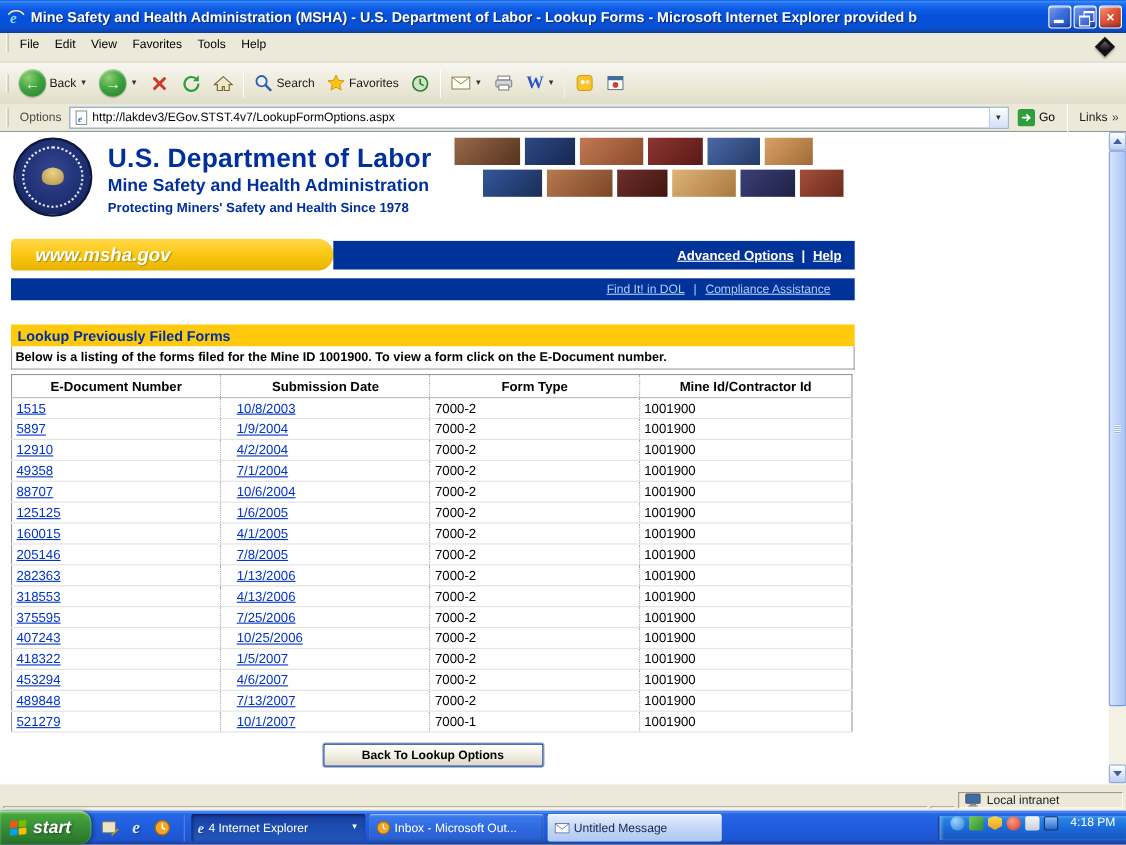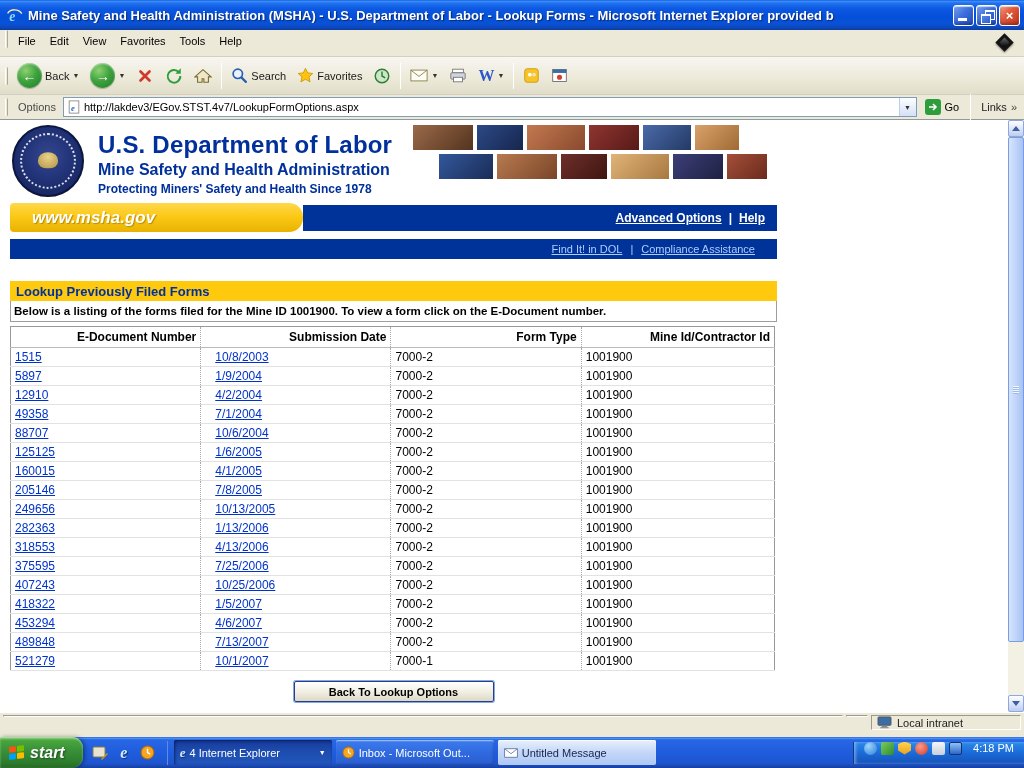--- a/index.html
+++ b/index.html
@@ -66,37 +66,37 @@
     background:radial-gradient(circle at 50% 30%,#E8D48A,#B59244);border-radius:50% 50% 40% 40%}
   .mast-text{position:absolute;left:88px;top:8px;color:#00309C}
   .agency{font-size:24px;font-weight:bold;letter-spacing:.2px}
   .division{font-size:16px;font-weight:bold;margin-top:2px}
   .tagline{font-size:12px;font-weight:bold;margin-top:3px}
   .photos{position:absolute;left:402px;top:1px;width:362px;overflow:hidden}
   .ph-row{display:flex;gap:2px}
   .ph-row2{margin-top:2px;margin-left:26px}
   .ph{height:27px;flex:none;border:1px solid #fff}
 
-  .tab-row{display:flex;width:767px;height:29px;margin-top:2px}
+  .tab-row{display:flex;width:767px;height:29px;margin-top:16px}
   .msha-tab{width:293px;height:29px;background:linear-gradient(180deg,#FFD84D 0%,#FCC917 45%,#E8B200 100%);
     border-radius:4px 14px 14px 4px;display:flex;align-items:center;padding-left:22px}
   .msha-tab span{color:#fff;font-weight:bold;font-style:italic;font-size:17px;text-shadow:1px 1px 1px #B98E00}
   .adv-bar{flex:1;height:26px;margin-top:2px;background:#003399;display:flex;justify-content:flex-end;align-items:center;gap:7px;padding-right:12px}
   .nav-link{color:#fff;font-weight:bold;font-size:12px;text-decoration:underline;cursor:pointer}
   .nav-sep{color:#fff;font-weight:bold;font-size:12px}
   .findit-bar{width:767px;height:20px;margin-top:7px;background:#003399;display:flex;justify-content:flex-end;align-items:center;gap:8px;padding-right:22px}
   .sub-link{color:#AFCBFF;font-size:11px;text-decoration:underline;cursor:pointer}
   .sub-sep{color:#AFCBFF;font-size:11px}
 
   .content-heading{width:767px;height:20px;margin-top:22px;background:#FFC90E;color:#00309C;
     font-weight:bold;font-size:13px;display:flex;align-items:center;padding-left:6px}
   .intro-box{width:767px;border:1px solid #9E9E9E;border-top:none;padding:4px 3px;font-weight:bold;font-size:11.5px;color:#000;background:#fff}
 
   .forms-table{width:765px;margin-top:4px;border-collapse:collapse;border:1px solid #999;font-size:12px;table-layout:fixed}
-  .forms-table th{text-align:right;font-weight:bold;padding:3px 4px;border-bottom:1px solid #BBB}
+  .forms-table th{text-align:center;font-weight:bold;padding:3px 4px;border-bottom:1px solid #BBB}
   .forms-table td{padding:2px 4px;height:14px;border-bottom:1px solid #E2E2E2;overflow:hidden;white-space:nowrap}
   .forms-table th + th, .forms-table td + td{border-left:1px dotted #AAA}
   .col-edoc{width:190px}.col-date{width:190px}.col-form{width:190px}.col-mine{width:193px}
   .date-cell{padding-left:14px !important}
   .tbl-link{color:#0033CC;text-decoration:underline;cursor:pointer}
 
   .btn-row{width:767px;text-align:center;margin-top:10px}
   .xp-btn{min-width:200px;height:21px;font-family:"Liberation Sans",sans-serif;font-weight:bold;font-size:11px;color:#000;
     background:linear-gradient(180deg,#FFFFFF 0%,#F2F0E4 50%,#DCD8C6 100%);
     border:1px solid #24408C;border-radius:2px;box-shadow:0 0 0 1px #86A7E0;cursor:pointer}
@@ -107,21 +107,21 @@
     background:linear-gradient(180deg,#FEFEFF 0%,#D7E2F6 60%,#BCCDEE 100%);display:flex;align-items:center;justify-content:center}
   .sb-up{top:0}.sb-down{bottom:0}
   .arr-up{width:0;height:0;border-left:4px solid transparent;border-right:4px solid transparent;border-bottom:5px solid #3F5E9E}
   .arr-down{width:0;height:0;border-left:4px solid transparent;border-right:4px solid transparent;border-top:5px solid #3F5E9E}
   .sb-thumb{position:absolute;left:0;top:17px;width:16px;height:505px;border:1px solid #7A9CE0;border-radius:2px;
     background:linear-gradient(90deg,#D7E4FC 0%,#C0D4FA 50%,#A8C2F4 100%)}
   .sb-thumb::after{content:"";position:absolute;left:4px;right:4px;top:50%;margin-top:-4px;height:8px;
     background:repeating-linear-gradient(180deg,#F2F7FE 0 1px,#9FB8E8 1px 2px)}
 
   
-  .statusbar{height:25px;background:#ECE9D8;border-top:1px solid #fff;display:flex;gap:3px;padding:2px 3px;align-items:flex-start}
+  .statusbar{height:25px;background:#ECE9D8;border-top:1px solid #fff;display:flex;gap:3px;padding:2px 3px;align-items:flex-end}
   .sb-panel{border:1px solid;border-color:#9C9A8B #FFFFFF #FFFFFF #9C9A8B;display:flex;align-items:center;font-size:11px;padding:0 5px;gap:5px;color:#222}
   .sb-main{flex:1}.sb-mini{width:22px}.sb-zone{width:150px}
 
   
   .taskbar{height:31px;display:flex;align-items:center;
     background:linear-gradient(180deg,#2A62E8 0%,#4E94F2 4%,#2767E6 9%,#1F5BDC 55%,#1E55CE 85%,#16409F 100%)}
   .start-btn{height:31px;display:flex;align-items:center;gap:6px;padding:0 18px 0 9px;border-radius:0 11px 11px 0;flex:none;
     background:linear-gradient(180deg,#7FCB71 0%,#48A53C 12%,#389038 45%,#2E7D2E 80%,#256B25 100%);
     box-shadow:inset 0 1px 2px rgba(255,255,255,.5), 2px 0 4px rgba(0,0,0,.35);
     color:#fff;font-weight:bold;font-style:italic;font-size:16px;text-shadow:1px 1px 2px #1d4d1d}
@@ -430,26 +430,20 @@
           <td>1001900</td>
         </tr>
 
         <tr class="form-row">
           <td><a href="#" class="tbl-link">205146</a></td>
           <td class="date-cell"><a href="#" class="tbl-link">7/8/2005</a></td>
           <td>7000-2</td>
           <td>1001900</td>
         </tr>
 
-        <tr class="form-row">
-          <td><a href="#" class="tbl-link">249656</a></td>
-          <td class="date-cell"><a href="#" class="tbl-link">10/13/2005</a></td>
-          <td>7000-2</td>
-          <td>1001900</td>
-        </tr>
 
         <tr class="form-row">
           <td><a href="#" class="tbl-link">282363</a></td>
           <td class="date-cell"><a href="#" class="tbl-link">1/13/2006</a></td>
           <td>7000-2</td>
           <td>1001900</td>
         </tr>
 
         <tr class="form-row">
           <td><a href="#" class="tbl-link">318553</a></td>

